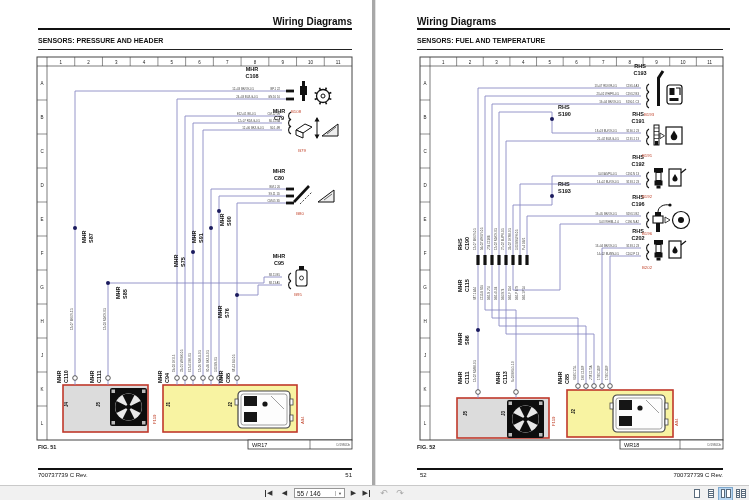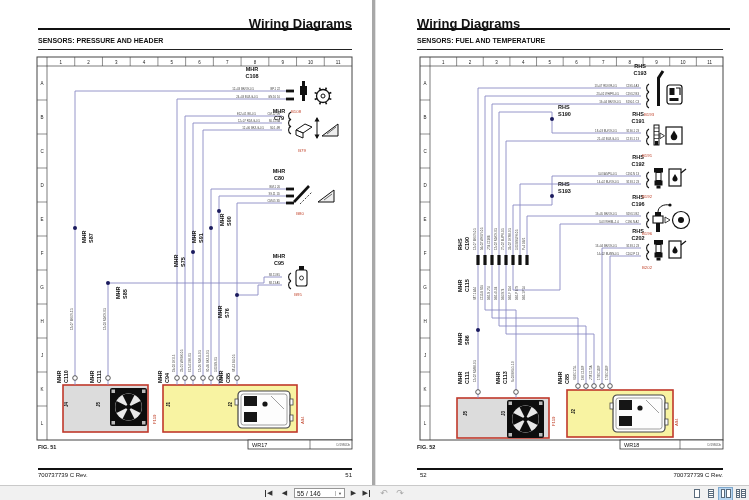--- a/index.html
+++ b/index.html
@@ -1,21 +1,21 @@
 <!DOCTYPE html>
 <html><head>
 <meta charset="utf-8">
 <style>
   html,body{margin:0;padding:0;}
   body{width:749px;height:500px;background:#ffffff;font-family:"Liberation Sans",sans-serif;position:relative;overflow:hidden;}
   .page{position:absolute;top:0;height:485px;background:#fff;}
   #page-left{left:28px;width:345px;}
   #page-right{left:377px;width:372px;}
   .separator{position:absolute;left:372px;top:0;width:3px;height:485px;background:#a8a8a8;border-right:1px solid #e2e2e2;}
-  .pg-header{position:absolute;top:16px;font-size:13px;font-weight:bold;color:#111;}
+  .pg-header{position:absolute;top:16px;font-size:10px;font-weight:bold;color:#111;}
   #page-left .pg-header{left:10px;width:314px;text-align:right;}
   #page-right .pg-header{left:40px;width:306px;text-align:left;}
   .pg-rule{position:absolute;top:28px;height:2px;background:#111;}
   #page-left .pg-rule{left:10px;width:314px;}
   #page-right .pg-rule{left:40px;width:313px;}
   .pg-section{position:absolute;top:37px;font-size:7px;font-weight:bold;color:#111;}
   #page-left .pg-section{left:10px;}
   #page-right .pg-section{left:40px;}
   .pg-srule{position:absolute;top:49px;height:1px;background:#222;}
   #page-left .pg-srule{left:10px;width:314px;}

